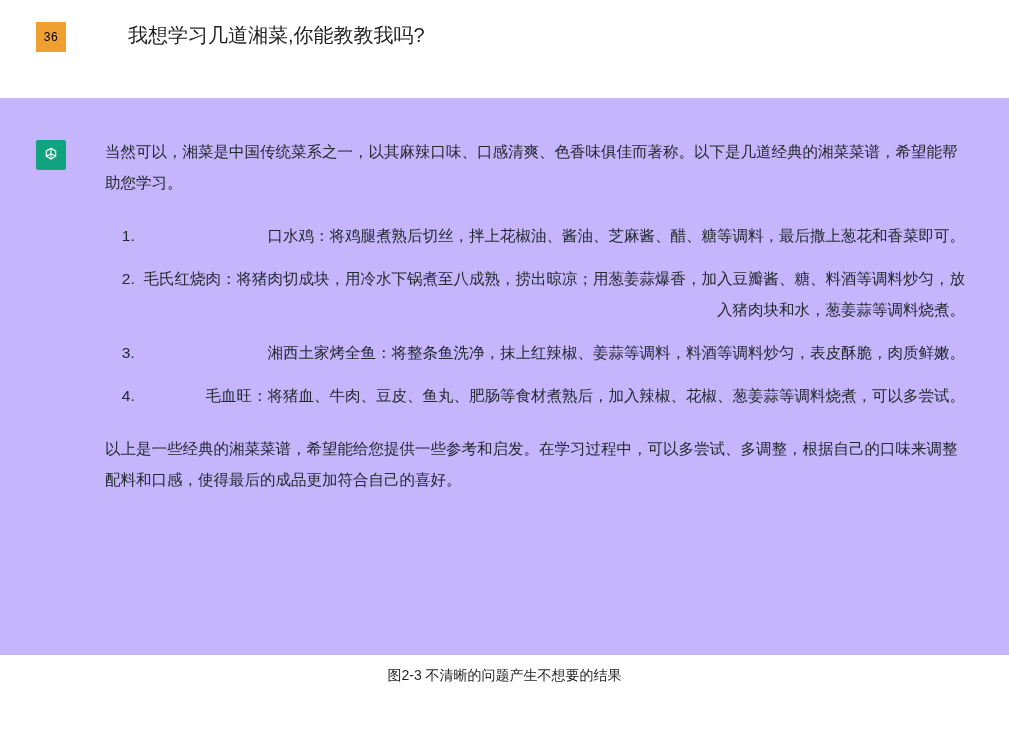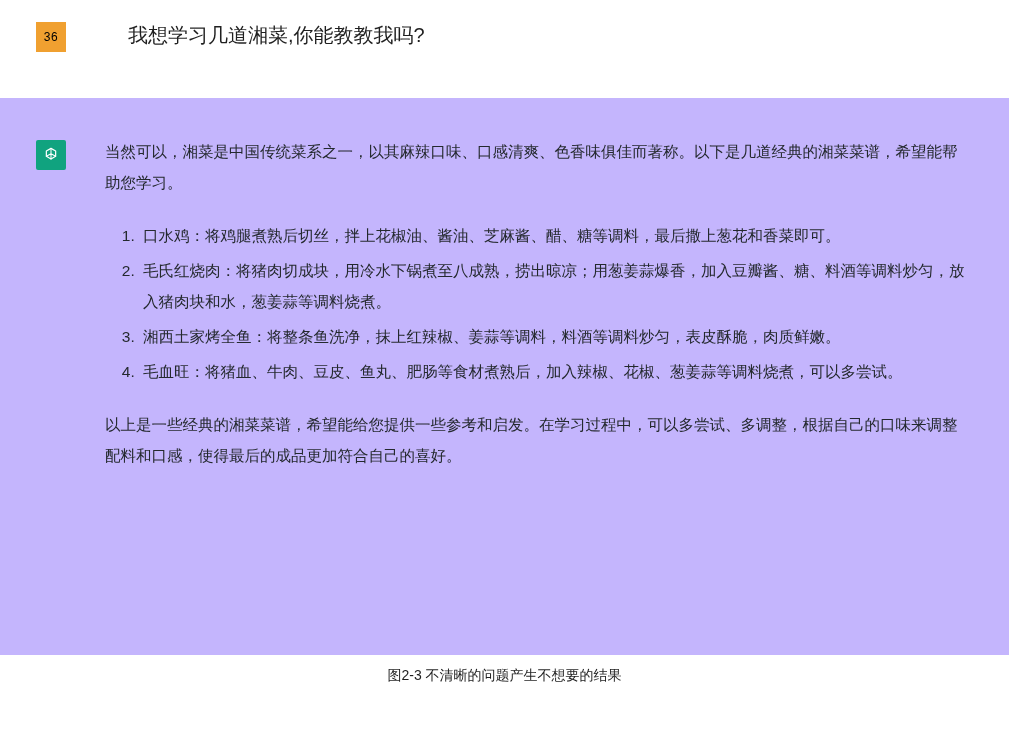--- a/index.html
+++ b/index.html
@@ -94,22 +94,23 @@
     margin: 0 0 22px 0;
   }
   .assistant-body p.last {
     margin-bottom: 0;
   }
   .assistant-body ol {
     margin: 0 0 22px 0;
     padding-left: 34px;
   }
   .assistant-body ol li {
-    margin: 4px 0 4px 0;
+    margin: 12px 0 4px 0;
     padding-left: 4px;
+    text-align: right;
   }
 
   
   .caption {
     position: absolute;
     left: 0;
     top: 660px;
     width: 1009px;
     text-align: center;
     font-size: 14px;

